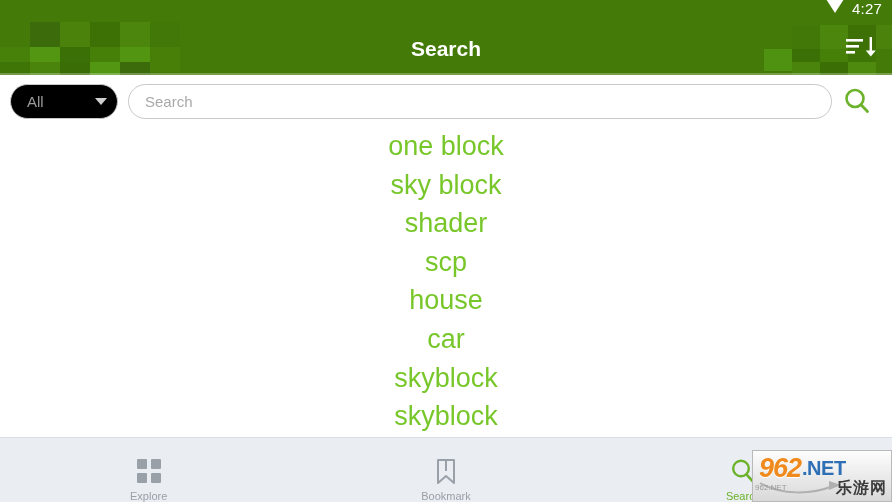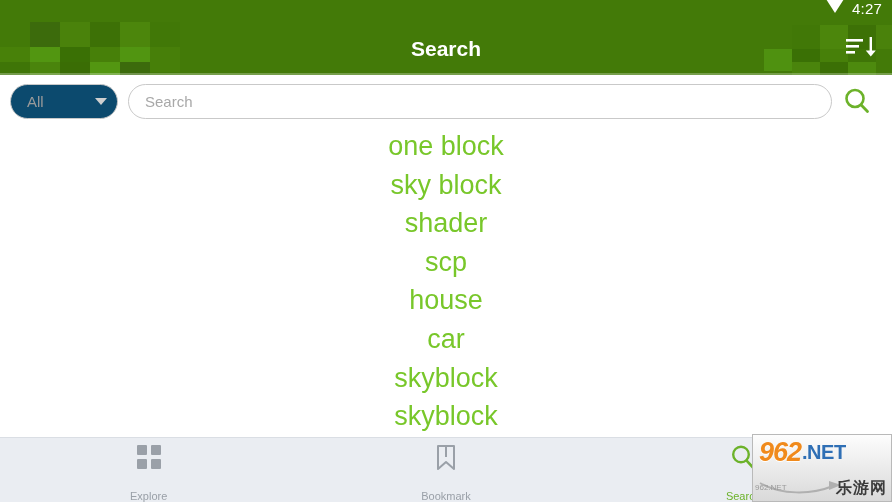--- a/index.html
+++ b/index.html
@@ -107,21 +107,21 @@
   .filter-select {
     width: 108px;
     height: 35px;
     border: 1px solid #c9c9c9;
     border-radius: 18px;
     display: flex;
     align-items: center;
     box-sizing: border-box;
     padding: 0 10px 0 16px;
     margin-right: 10px;
-    background: #0c4a6e;
+    background: #000000;
     cursor: pointer;
   }
   .filter-label {
     flex: 1;
     color: #9a9a9a;
     font-size: 15px;
   }
   .caret {
     width: 0; height: 0;
     border-left: 6px solid transparent;
@@ -179,21 +179,21 @@
     background: #eaedf2;
     border-top: 1px solid #dadee4;
     box-sizing: border-box;
     display: flex;
   }
   .nav-item {
     flex: 1;
     display: flex;
     flex-direction: column;
     align-items: center;
-    justify-content: space-between;
+    justify-content: flex-end;
     cursor: pointer;
     padding-top: 4px;
   }
   .nav-icon {
     height: 30px;
     display: flex;
     align-items: center;
     justify-content: center;
   }
   .nav-label {
@@ -214,21 +214,21 @@
   .grid-icon i:nth-child(2) { left: 14px; top: 0; }
   .grid-icon i:nth-child(3) { left: 0; top: 14px; }
   .grid-icon i:nth-child(4) { left: 14px; top: 14px; }
 
   
   .watermark {
     position: absolute;
     right: 0;
     bottom: 0;
     width: 140px;
-    height: 68px;
+    height: 52px;
     background: linear-gradient(#fdfdfd, #d9d9d9);
     border: 1px solid #b9b9b9;
     box-sizing: border-box;
     overflow: hidden;
   }
   .wm-row {
     position: absolute;
     left: 0; top: 2px;
     width: 140px;
     height: 30px;

